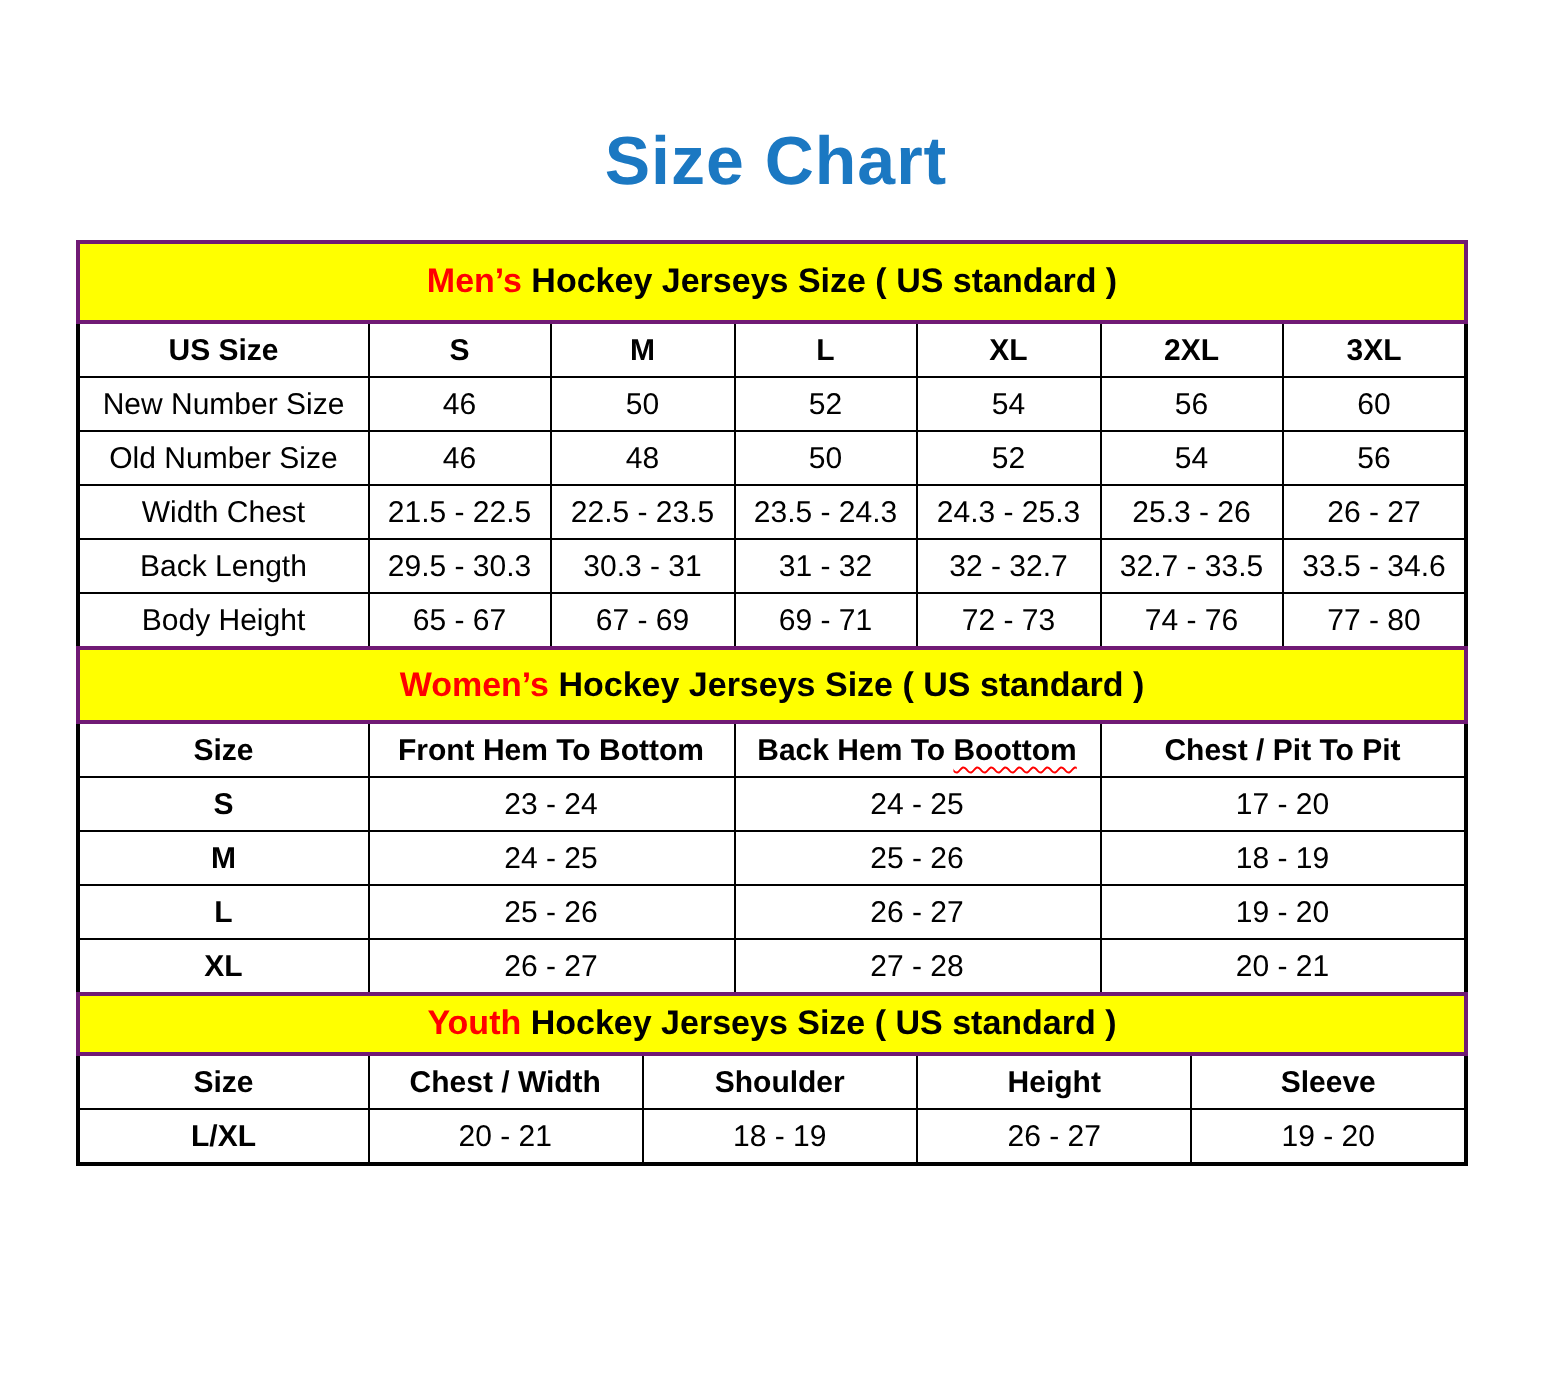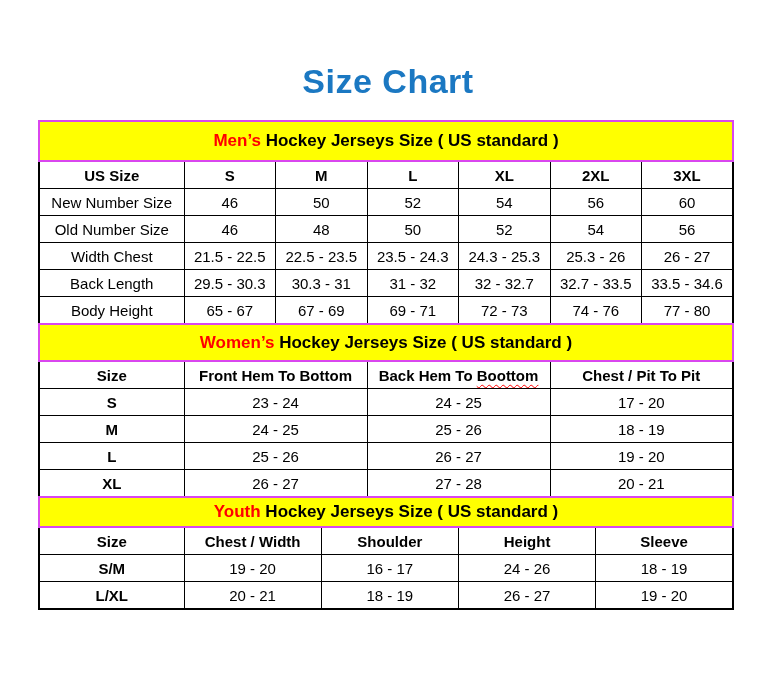--- a/index.html
+++ b/index.html
@@ -44,21 +44,21 @@
     font-size: 15px;
     height: 26px;
     padding: 0 2px;
     overflow: hidden;
     white-space: nowrap;
   }
   .size-table tr.band td {
     background: #ffff00;
     font-weight: bold;
     font-size: 17px;
-    border: 2px solid #d946ef;
+    border: 2px solid #701a75;
   }
   .mens tr.band td   { height: 38px; }
   .womens tr.band td { height: 35px; }
   .youth tr.band td  { height: 28px; margin-left: 47px; }
   .band .hl { color: #ff0000; }
   .size-table th { font-weight: bold; }
   td.rowlabel-bold { font-weight: bold; }
   .misspelled {
     text-decoration-line: underline;
     text-decoration-style: wavy;
@@ -202,27 +202,20 @@
         <td colspan="5"><span class="hl">Youth</span><span> Hockey Jerseys Size ( US standard )</span></td>
       </tr>
       <tr class="head">
         <th>Size</th>
         <th>Chest / Width</th>
         <th>Shoulder</th>
         <th>Height</th>
         <th>Sleeve</th>
       </tr>
       <tr>
-        <td class="rowlabel-bold">S/M</td>
-        <td>19 - 20</td>
-        <td>16 - 17</td>
-        <td>24 - 26</td>
-        <td>18 - 19</td>
-      </tr>
-      <tr>
         <td class="rowlabel-bold">L/XL</td>
         <td>20 - 21</td>
         <td>18 - 19</td>
         <td>26 - 27</td>
         <td>19 - 20</td>
       </tr>
     </tbody>
   </table>
 
 </div>

